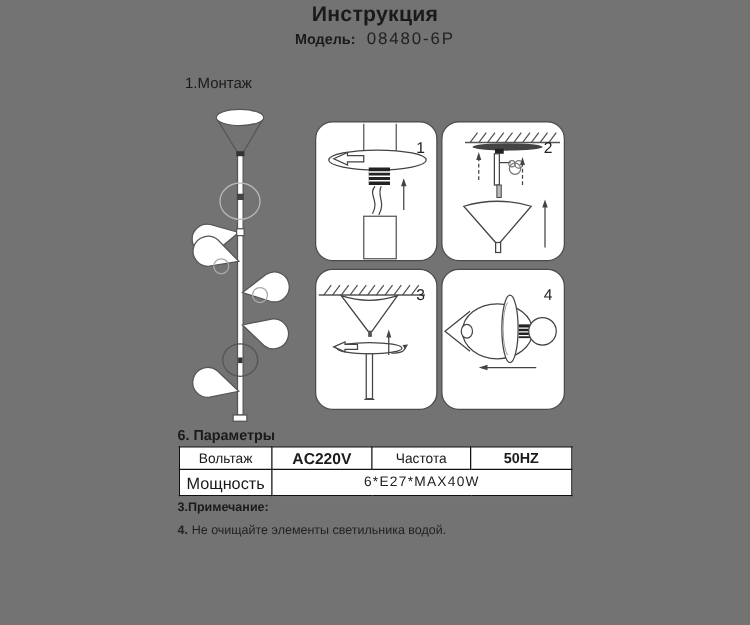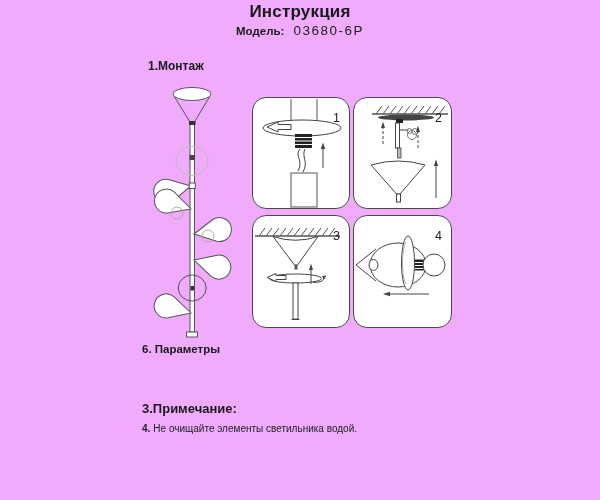--- a/index.html
+++ b/index.html
@@ -1,30 +1,30 @@
 <!DOCTYPE html>
 <html><head>
 <meta charset="utf-8">
 <style>
   html,body{margin:0;padding:0;background:#fff;}
   .page{
-    position:relative;width:600px;height:500px;background:#f0abfc;
+    position:relative;width:600px;height:500px;background:#737373;
     font-family:"Liberation Sans",sans-serif;color:#1a1a1a;overflow:hidden;
   }
   .page-title{
     position:absolute;top:2px;left:0;right:0;text-align:center;
     font-size:17px;font-weight:bold;letter-spacing:.2px;
   }
   .model-row{
     position:absolute;top:23px;left:0;right:0;display:flex;
     justify-content:center;align-items:baseline;gap:9px;
   }
   .model-label{font-weight:bold;font-size:11.5px;}
   .model-value{font-size:13.5px;letter-spacing:1.5px;color:#222;}
-  .montage-heading{position:absolute;left:148px;top:59px;font-weight:bold;font-size:12px;}
+  .montage-heading{position:absolute;left:148px;top:59px;font-weight:normal;font-size:12px;}
   .lamp-svg{position:absolute;left:130px;top:84px;}
   .panel{
     position:absolute;border:1.4px solid #4a4a4a;border-radius:14px;background:#fff;
   }
   .panel svg{display:block;width:100%;height:100%;}
   .p1{left:252px;top:97px;width:96px;height:110px;}
   .p2{left:353px;top:97px;width:97px;height:110px;}
   .p3{left:252px;top:215px;width:96px;height:111px;}
   .p4{left:353px;top:215px;width:97px;height:111px;}
   .step-num{
@@ -40,34 +40,34 @@
   }
   .r1 td{height:17px;}
   .r2 td{height:20px;}
   .c-volt-l{width:73px;font-size:11px;}
   .c-volt-v{width:79px;font-weight:bold;font-size:12.5px;}
   .c-freq-l{width:78px;font-size:11px;}
   .c-freq-v{width:80px;font-weight:bold;font-size:11.5px;}
   .c-pow-l{font-size:13px;}
   .c-pow-v{font-size:11px;letter-spacing:1px;color:#222;}
   .notes{position:absolute;left:142px;top:401px;width:334px;}
-  .notes-heading{font-weight:bold;font-size:13px;margin:0 0 6px 0;}
+  .notes-heading{font-weight:bold;font-size:10px;margin:0 0 6px 0;}
   .note{font-size:10px;line-height:13px;margin:0 0 3.5px 0;color:#222;}
   .note .num{font-weight:bold;margin-right:3px;}
 </style>
 </head>
 <body>
 
 <div class="page">
 
   <div class="page-title">Инструкция</div>
 
   <div class="model-row">
     <span class="model-label">Модель:</span>
-    <span class="model-value">03680-6P</span>
+    <span class="model-value">08480-6P</span>
   </div>
 
   <div class="montage-heading">1.Монтаж</div>
 
   <svg class="lamp-svg" width="118" height="264" viewBox="0 0 118 264">
     <defs>
       <path id="shade" d="M0,0 L-21,-11 A12,12 0 1 0 -21,11 Z"></path>
     </defs>
     <g stroke="#555" fill="#fff">
       <rect x="60" y="40" width="4.5" height="208" stroke-width="1"></rect>
@@ -199,19 +199,33 @@
       <g stroke="#444">
         <line x1="75" y1="78" x2="31" y2="78"></line>
         <polygon points="36,75.8 29,78 36,80.2" fill="#444" stroke="none"></polygon>
       </g>
     </svg>
     <span class="step-num">4</span>
   </div>
 
   <div class="params-heading">6. Параметры</div>
 
+  <table class="params-table">
+    <tbody>
+        <tr class="r1">
+      <td class="c-volt-l">Вольтаж</td>
+      <td class="c-volt-v">AC220V</td>
+      <td class="c-freq-l">Частота</td>
+      <td class="c-freq-v">50HZ</td>
+    </tr>
+    <tr class="r2">
+      <td class="c-pow-l">Мощность</td>
+      <td class="c-pow-v" colspan="3">6*E27*MAX40W</td>
+    </tr>
+  </tbody>
+    </table>
 
   <div class="notes">
     <p class="notes-heading">3.Примечание:</p>
     <p class="note"><span class="num">4.</span><span>Не очищайте элементы светильника водой.</span></p>
   </div>
 
 </div>
 
 </body></html>

